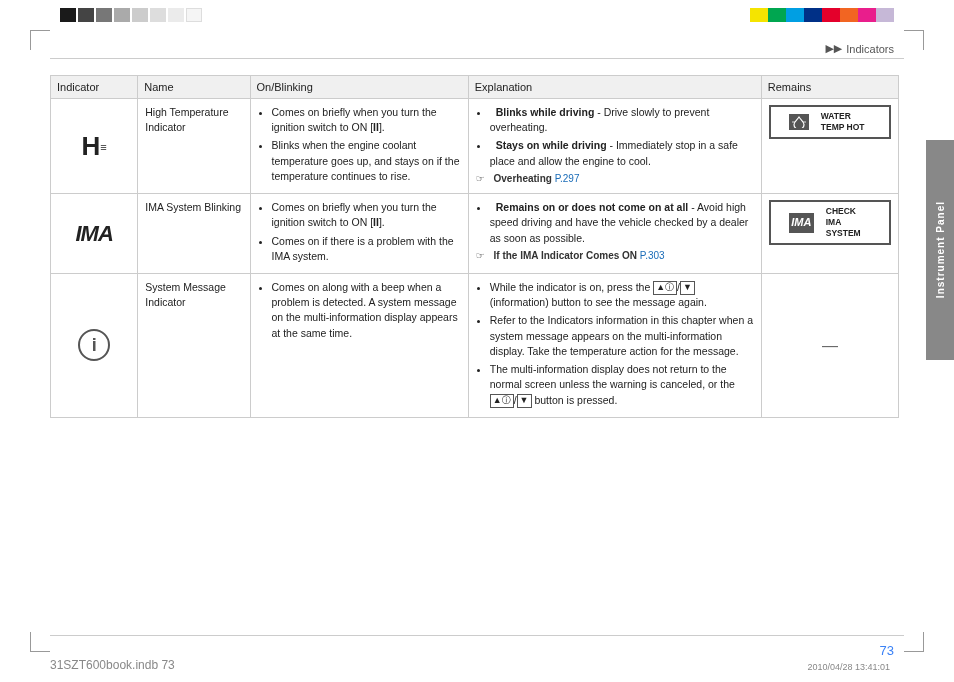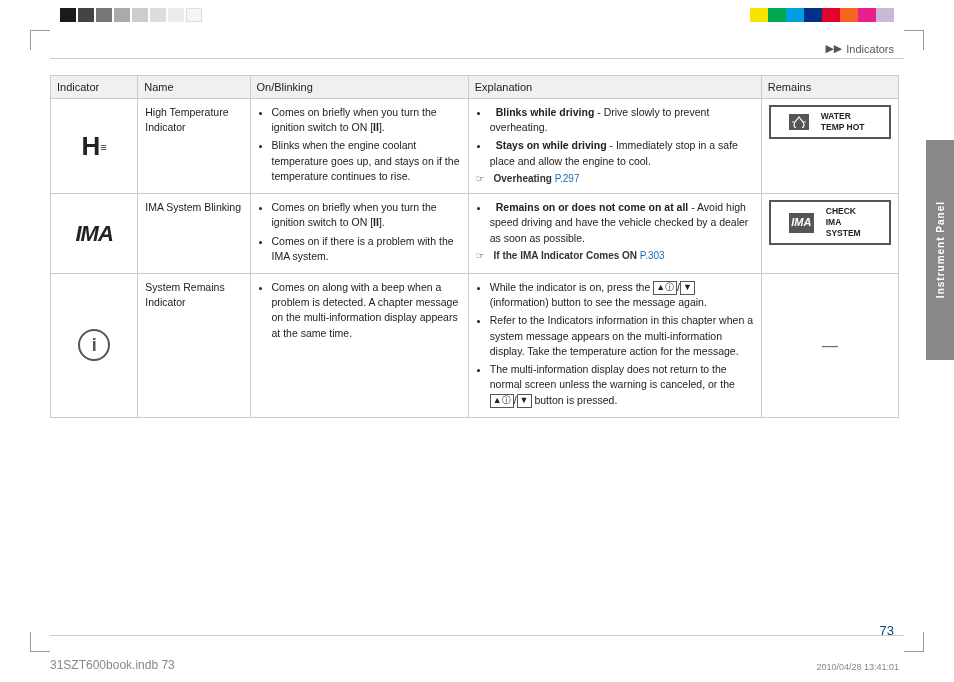--- a/index.html
+++ b/index.html
@@ -230,38 +230,38 @@
     
     .ref-line {
       font-size: 10px;
       margin-top: 2px;
       color: #333;
     }
 
     
     .page-number {
       position: absolute;
-      bottom: 44px;
+      bottom: 24px;
       right: 60px;
       font-size: 13px;
-      color: #0c4a6e;
+      color: #3b82f6;
     }
 
     
     .bottom-info-left {
       position: absolute;
       bottom: 10px;
       left: 50px;
       font-size: 12px;
       color: #888;
     }
     .bottom-info-right {
       position: absolute;
       bottom: 10px;
-      right: 55px;
+      right: 64px;
       font-size: 9px;
       color: #888;
     }
 
     
     .bottom-line {
       position: absolute;
       bottom: 46px;
       left: 50px;
       right: 50px;
@@ -424,25 +424,25 @@
             <div class="msg-text-area">CHECK IMA<br>SYSTEM</div>
           </div>
         </td>
       </tr>
 
       <tr>
         <td class="indicator-cell" style="vertical-align: middle;">
           <div class="info-indicator">i</div>
         </td>
         <td>
-          <span>System Remains Indicator</span>
-        </td>
-        <td>
-          <ul class="bullet-list">
-            <li>Comes on along with a beep when a problem is detected. A chapter message on the multi-information display appears at the same time.</li>
+          <span>System Message Indicator</span>
+        </td>
+        <td>
+          <ul class="bullet-list">
+            <li>Comes on along with a beep when a problem is detected. A system message on the multi-information display appears at the same time.</li>
           </ul>
         </td>
         <td>
           <ul class="bullet-list">
             <li>While the indicator is on, press the <span class="info-btn-inline">▲ⓘ</span>/<span class="info-btn-inline">▼</span> (information) button to see the message again.</li>
             <li>Refer to the Indicators information in this chapter when a system message appears on the multi-information display. Take the temperature action for the message.</li>
             <li>The multi-information display does not return to the normal screen unless the warning is canceled, or the <span class="info-btn-inline">▲ⓘ</span>/<span class="info-btn-inline">▼</span> button is pressed.</li>
           </ul>
         </td>
         <td class="dash-cell">

